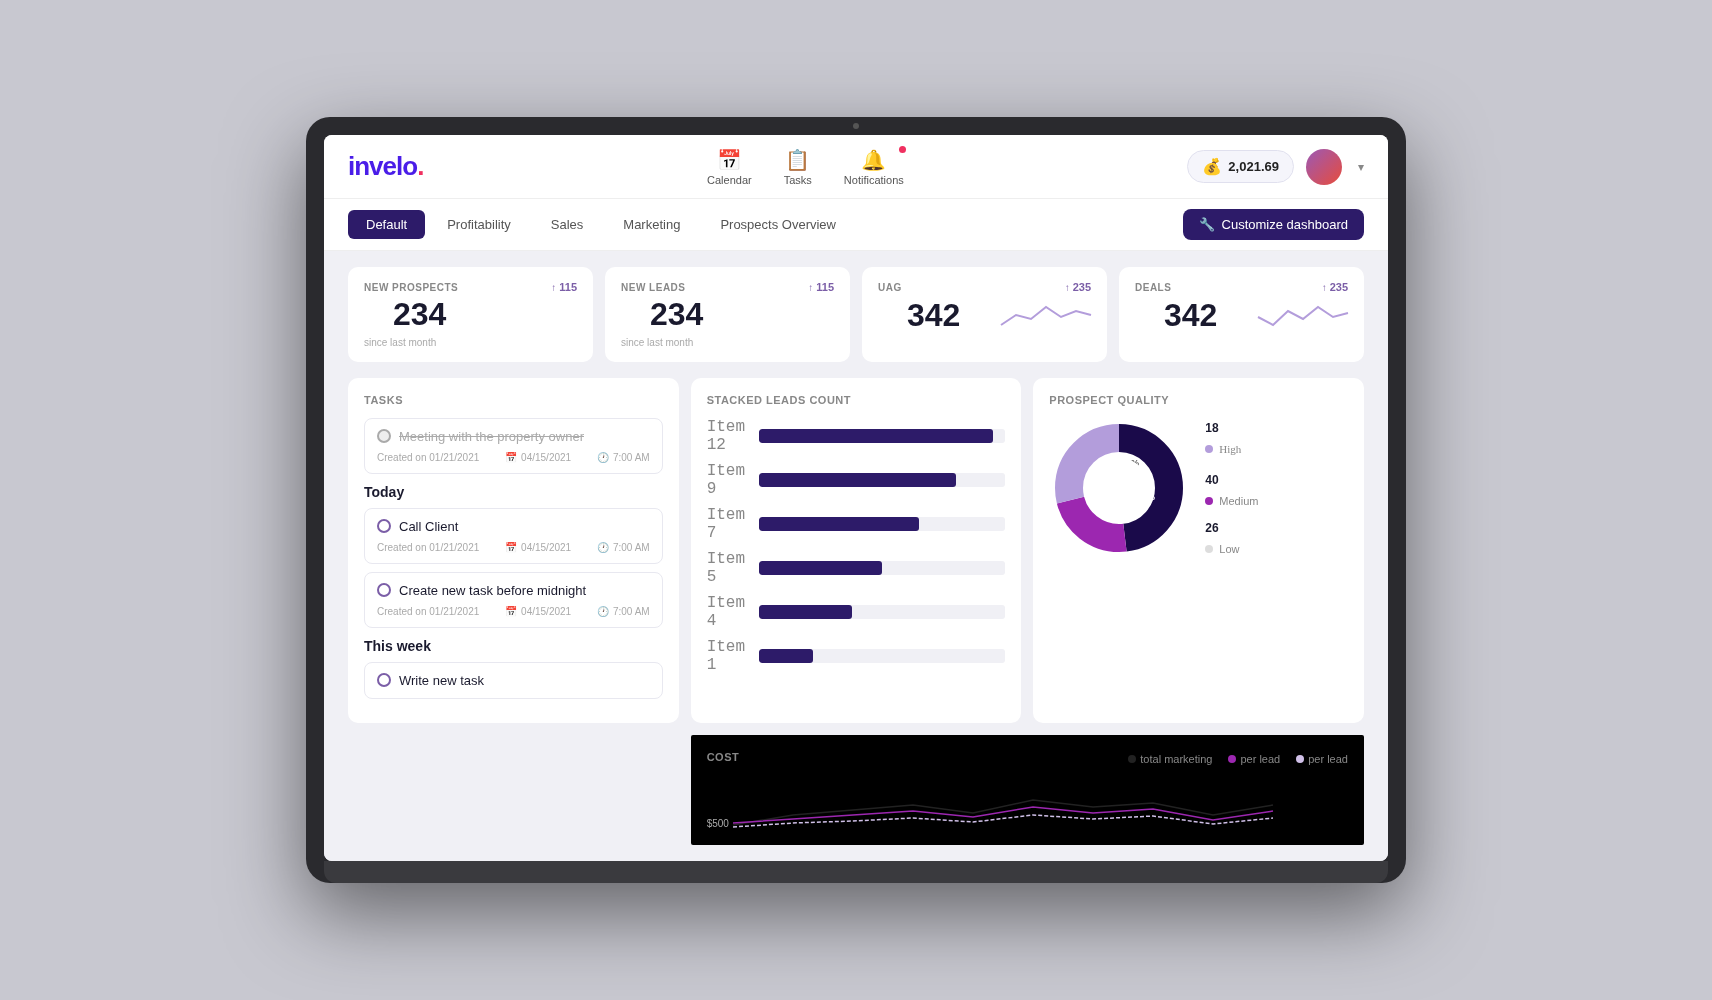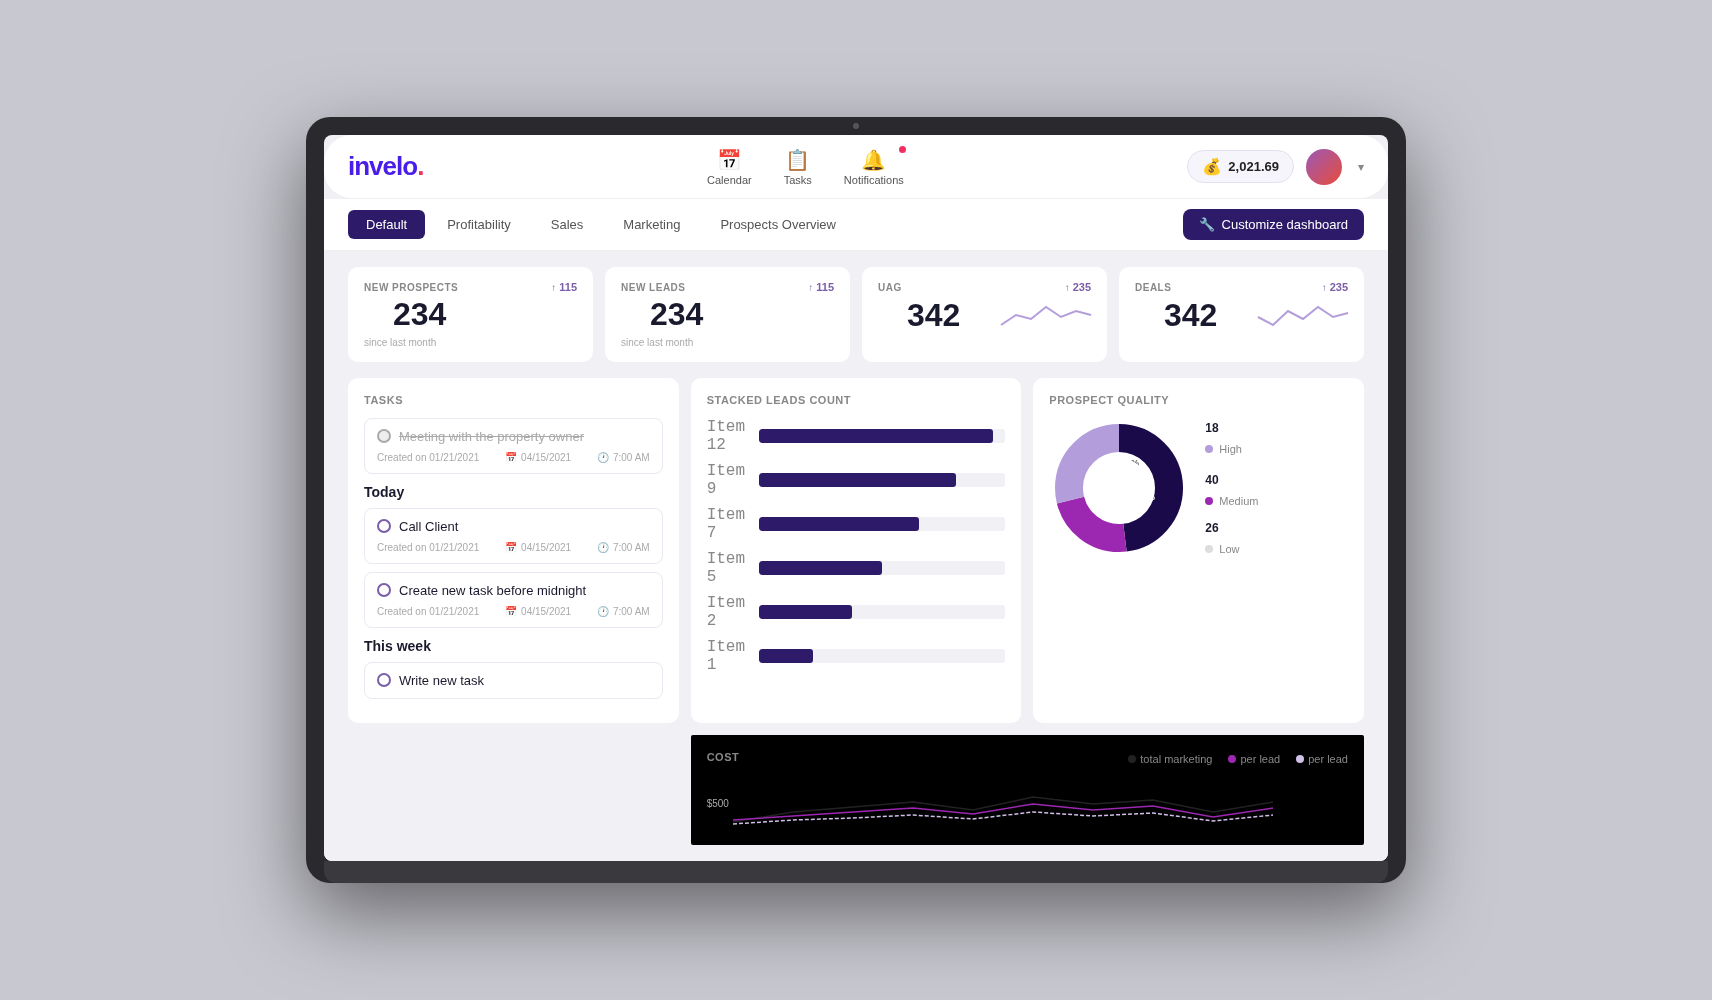--- a/index.html
+++ b/index.html
@@ -45,21 +45,20 @@
     }
 
     
     .top-nav {
       background: #fff;
       display: flex;
       align-items: center;
       padding: 0 24px;
       height: 64px;
       border-bottom: 1px solid #eee;
-      border-radius: 28px;
     }
     .logo {
       font-size: 26px;
       font-weight: 800;
       color: #4a1de8;
       letter-spacing: -1px;
     }
     .logo-dot {
       color: #f03060;
     }
@@ -563,21 +562,21 @@
           <div class="bar-fill" style="width:65%"></div>
         </div>
       </div>
             <div class="bar-row">
         <span class="bar-label">Item 5</span>
         <div class="bar-track">
           <div class="bar-fill" style="width:50%"></div>
         </div>
       </div>
             <div class="bar-row">
-        <span class="bar-label">Item 2</span>
+        <span class="bar-label">Item 4</span>
         <div class="bar-track">
           <div class="bar-fill" style="width:38%"></div>
         </div>
       </div>
             <div class="bar-row">
         <span class="bar-label">Item 1</span>
         <div class="bar-track">
           <div class="bar-fill" style="width:22%"></div>
         </div>
       </div>
@@ -595,21 +594,21 @@
 
             <text x="40" y="88" font-size="9" fill="#fff" font-weight="600">48%</text>
             <text x="88" y="82" font-size="9" fill="#fff" font-weight="600">23%</text>
             <text x="72" y="48" font-size="9" fill="#555" font-weight="600">29%</text>
             <circle cx="70" cy="70" r="30" fill="#fff"></circle>
           </svg>
           <div class="legend">
             <div class="legend-item">
               <span class="legend-count">18</span>
             </div>
-            <div style="display:flex;align-items:center;gap:6px;margin-bottom:18px;">
+            <div style="display:flex;align-items:center;gap:6px;margin-bottom:18px;font-family:Liberation Serif, serif;">
               <div class="legend-dot" style="background:#b39ddb;"></div>
               <span class="legend-label">High</span>
             </div>
             <div class="legend-item">
               <span class="legend-count">40</span>
             </div>
             <div style="display:flex;align-items:center;gap:6px;margin-bottom:14px;">
               <div class="legend-dot" style="background:#9c27b0;"></div>
               <span class="legend-label">Medium</span>
             </div>
@@ -635,21 +634,21 @@
             <div class="cost-legend-item">
               <div class="cost-dot" style="background:#9c27b0;"></div>
               <span>per lead</span>
             </div>
             <div class="cost-legend-item">
               <div class="cost-dot" style="background:#d0c0e8;"></div>
               <span>per lead</span>
             </div>
           </div>
         </div>
-        <div style="display:flex;align-items:center;height:50px;margin-top:4px;">
+        <div style="display:flex;align-items:flex-end;height:50px;margin-top:4px;">
           <span style="font-size:10px;color:#aaa;margin-right:4px;">$500</span>
           <svg width="100%" height="44">
             <polyline points="0,40 60,30 120,25 180,20 240,28 300,15 360,22 420,18 480,30 540,20" fill="none" stroke="#222" stroke-width="1.5"></polyline>
             <polyline points="0,38 60,34 120,30 180,26 240,32 300,22 360,28 420,24 480,35 540,26" fill="none" stroke="#9c27b0" stroke-width="1.5"></polyline>
             <polyline points="0,42 60,38 120,36 180,33 240,37 300,30 360,34 420,31 480,39 540,33" fill="none" stroke="#d0c0e8" stroke-width="1.5" stroke-dasharray="4,2"></polyline>
           </svg>
         </div>
       </div>
 
     </div>

